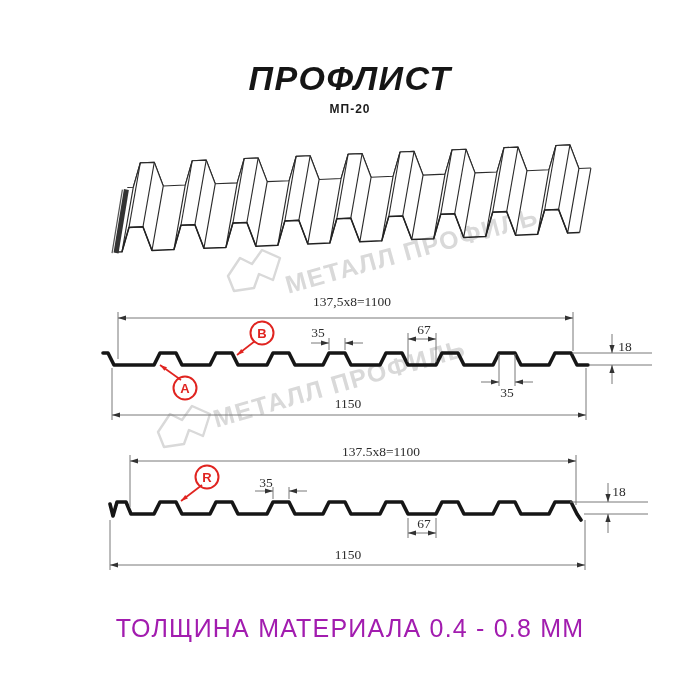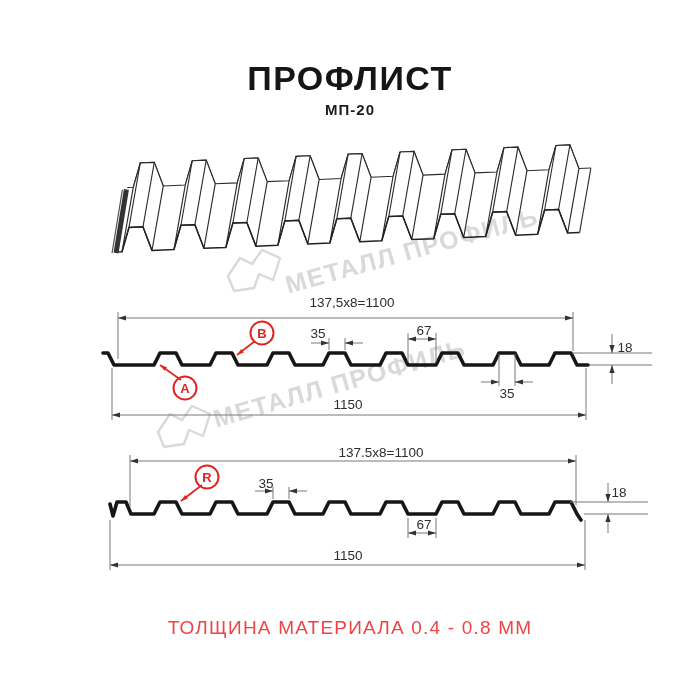--- a/index.html
+++ b/index.html
@@ -1,26 +1,26 @@
 <!DOCTYPE html>
 <html><head>
 <meta charset="utf-8">
 <style>
   html,body{margin:0;padding:0;background:#fff;}
   .stage{position:relative;width:700px;height:700px;background:#fff;overflow:hidden;
          font-family:"Liberation Sans",sans-serif;}
   .stage svg{position:absolute;left:0;top:0;z-index:2;}
   .txt{position:absolute;z-index:3;white-space:nowrap;color:#2e2e2e;}
-  .center{transform:translate(-50%,-50%);}
+  .center{transform:translate(-50%,-50%);font-family:Liberation Serif, serif;}
   .page-title{left:50%;top:78px;transform:translate(-50%,-50%);
-      font-size:34px;font-weight:700;letter-spacing:1.5px;color:#151515;}
+      font-size:34px;font-weight:700;letter-spacing:1.5px;color:#151515;font-style:italic;}
   .page-subtitle{left:50%;top:109px;transform:translate(-50%,-50%);
-      font-size:15px;font-weight:700;letter-spacing:1px;color:#1c1c1c;}
+      font-size:12px;font-weight:700;letter-spacing:1px;color:#1c1c1c;}
   .page-footer{left:50%;top:628px;transform:translate(-50%,-50%);
-      font-size:19px;font-weight:400;letter-spacing:1.2px;color:#ef4444;}
+      font-size:25px;font-weight:400;letter-spacing:1.2px;color:#a21caf;}
   .dim{font-size:13.5px;color:#2e2e2e;}
   .lbl{position:absolute;z-index:3;width:21px;height:21px;border-radius:50%;
       display:flex;align-items:center;justify-content:center;
       font-size:13px;font-weight:700;transform:translate(-50%,-50%);}
   .wm{position:absolute;z-index:1;font-size:25px;font-weight:700;letter-spacing:1.5px;
       transform-origin:0 50%;}
 </style>
 </head>
 <body>
 

